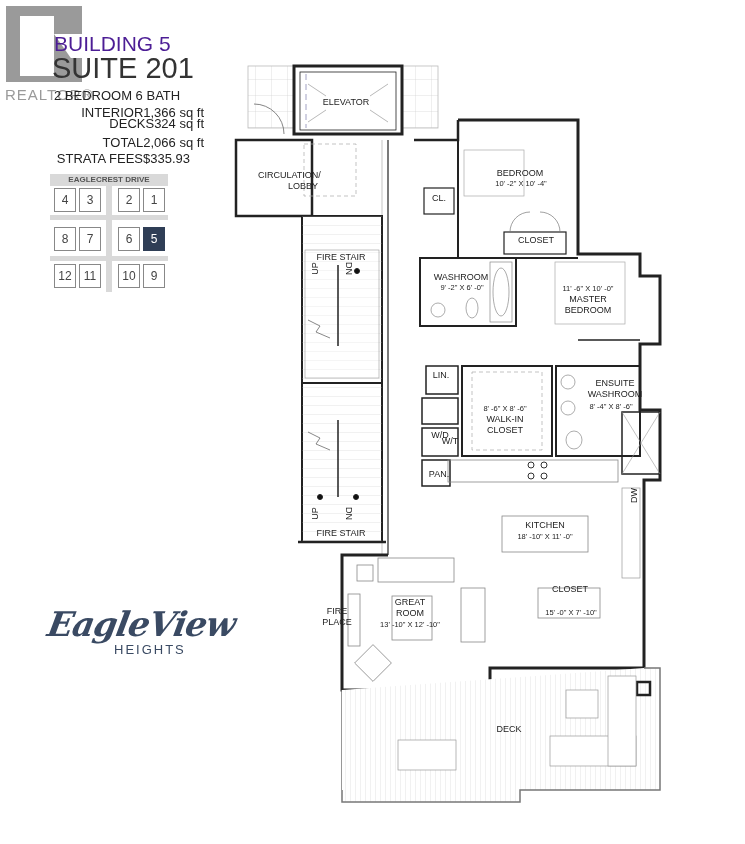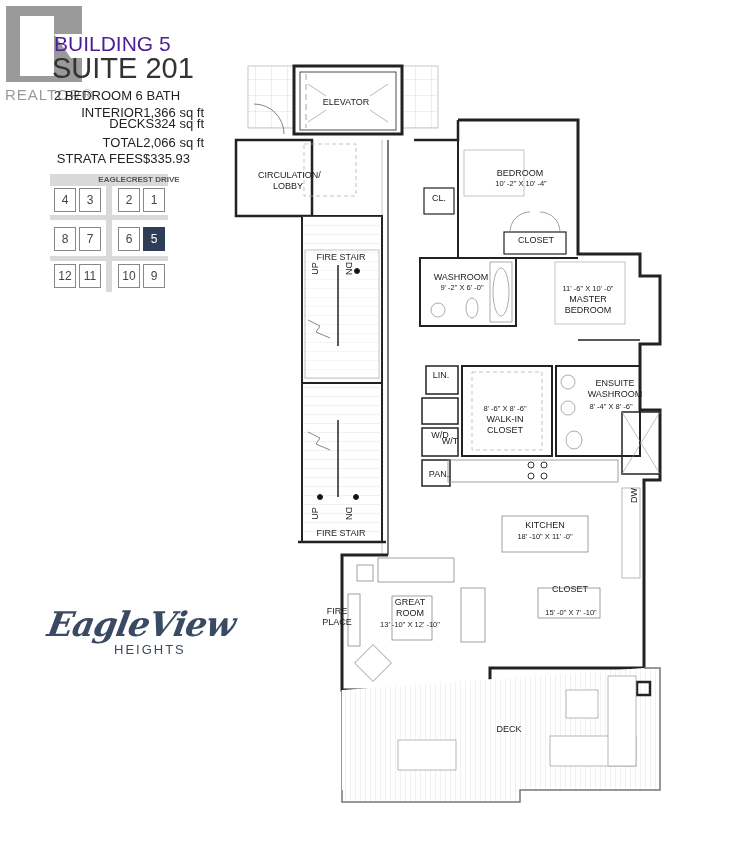--- a/index.html
+++ b/index.html
@@ -11,21 +11,21 @@
   .realtor-logo .notch { position:absolute; left:48px; top:28px; width:28px; height:24px; background:#fff; clip-path:polygon(0 0,100% 0,100% 100%,60% 100%); }
   .realtor-text { position:absolute; left:5px; top:86px; font-size:15px; letter-spacing:1px; color:#9a9a9a; }
   
   .bld { position:absolute; left:54px; top:32px; font-size:21px; color:#4c1d95; }
   .suite { position:absolute; left:52px; top:52px; font-size:29px; color:#333; }
   .subtitle { position:absolute; left:54px; top:88px; font-size:13px; color:#222; }
   .spec-row { position:absolute; left:54px; width:150px; font-size:13px; color:#222; display:flex; justify-content:flex-end; }
   
   .keyplan { position:absolute; left:50px; top:174px; width:120px; height:118px; }
   .kp-road { position:absolute; background:#d9d9d9; }
-  .kp-road-label { position:absolute; left:0; top:0; width:118px; height:12px; font-size:8px; font-weight:bold; text-align:center; line-height:12px; color:#555;padding-left:30px; }
+  .kp-road-label { position:absolute; left:0; top:0; width:118px; height:12px; font-size:8px; font-weight:bold; text-align:center; line-height:12px; color:#555; }
   .kp-bldg { position:absolute; width:20px; height:22px; border:1px solid #888; background:#fff; font-size:12px; text-align:center; line-height:22px; color:#444; }
   .kp-bldg.active { background:#2f3e56; color:#fff; border-color:#2f3e56; }
   
   .plan { position:absolute; left:0; top:0; width:745px; height:844px; }
   .lbl { position:absolute; font-size:9px; color:#222; text-align:center; line-height:11px; }
   .dim { position:absolute; font-size:7.5px; color:#222; text-align:center; }
   .brand { position:absolute; left:48px; top:604px; width:160px; }
   .brand-script { font-family:"DejaVu Serif", serif; font-style:italic; font-weight:bold; font-size:34px; color:#3a4a63; letter-spacing:-1px; transform:skewX(-10deg); }
   .brand-sub { font-size:13px; letter-spacing:2px; color:#3a4a63; margin-left:66px; margin-top:-2px; }
 </style>
@@ -180,21 +180,21 @@
     <rect x="342" y="690" width="148" height="100" fill="url(#deckp)" stroke="none"></rect>
     <rect x="637" y="682" width="13" height="13" stroke-width="2.5"></rect>
     <rect x="398" y="740" width="58" height="30" fill="#fff" stroke="#999" stroke-width="0.7"></rect>
     <rect x="550" y="736" width="86" height="30" fill="#fff" stroke="#999" stroke-width="0.7"></rect>
     <rect x="608" y="676" width="28" height="90" fill="#fff" stroke="#999" stroke-width="0.7"></rect>
     <rect x="566" y="690" width="32" height="28" fill="#fff" stroke="#999" stroke-width="0.7"></rect>
   </g>
 </svg>
 
 <div class="lbl" style="left:306px;top:97px;width:80px">ELEVATOR</div>
-<div class="lbl" style="left:258px;top:170px;width:60px;text-align:center;white-space:pre">CIRCULATION/
+<div class="lbl" style="left:258px;top:170px;width:60px;text-align:right;white-space:pre">CIRCULATION/
 LOBBY</div>
 <div class="lbl" style="left:426px;top:193px;width:26px">CL.</div>
 <div class="lbl" style="left:480px;top:168px;width:80px">BEDROOM</div>
 <div class="dim" style="left:476px;top:179px;width:90px">10' -2" X 10' -4"</div>
 <div class="lbl" style="left:506px;top:235px;width:60px">CLOSET</div>
 <div class="lbl" style="left:306px;top:252px;width:70px">FIRE STAIR</div>
 <div class="lbl" style="left:305px;top:263px;width:20px;transform:rotate(-90deg)">UP</div>
 <div class="lbl" style="left:338px;top:263px;width:20px;transform:rotate(90deg)">DN</div>
 <div class="lbl" style="left:426px;top:272px;width:70px">WASHROOM</div>
 <div class="dim" style="left:430px;top:283px;width:64px">9' -2" X 6' -0"</div>

